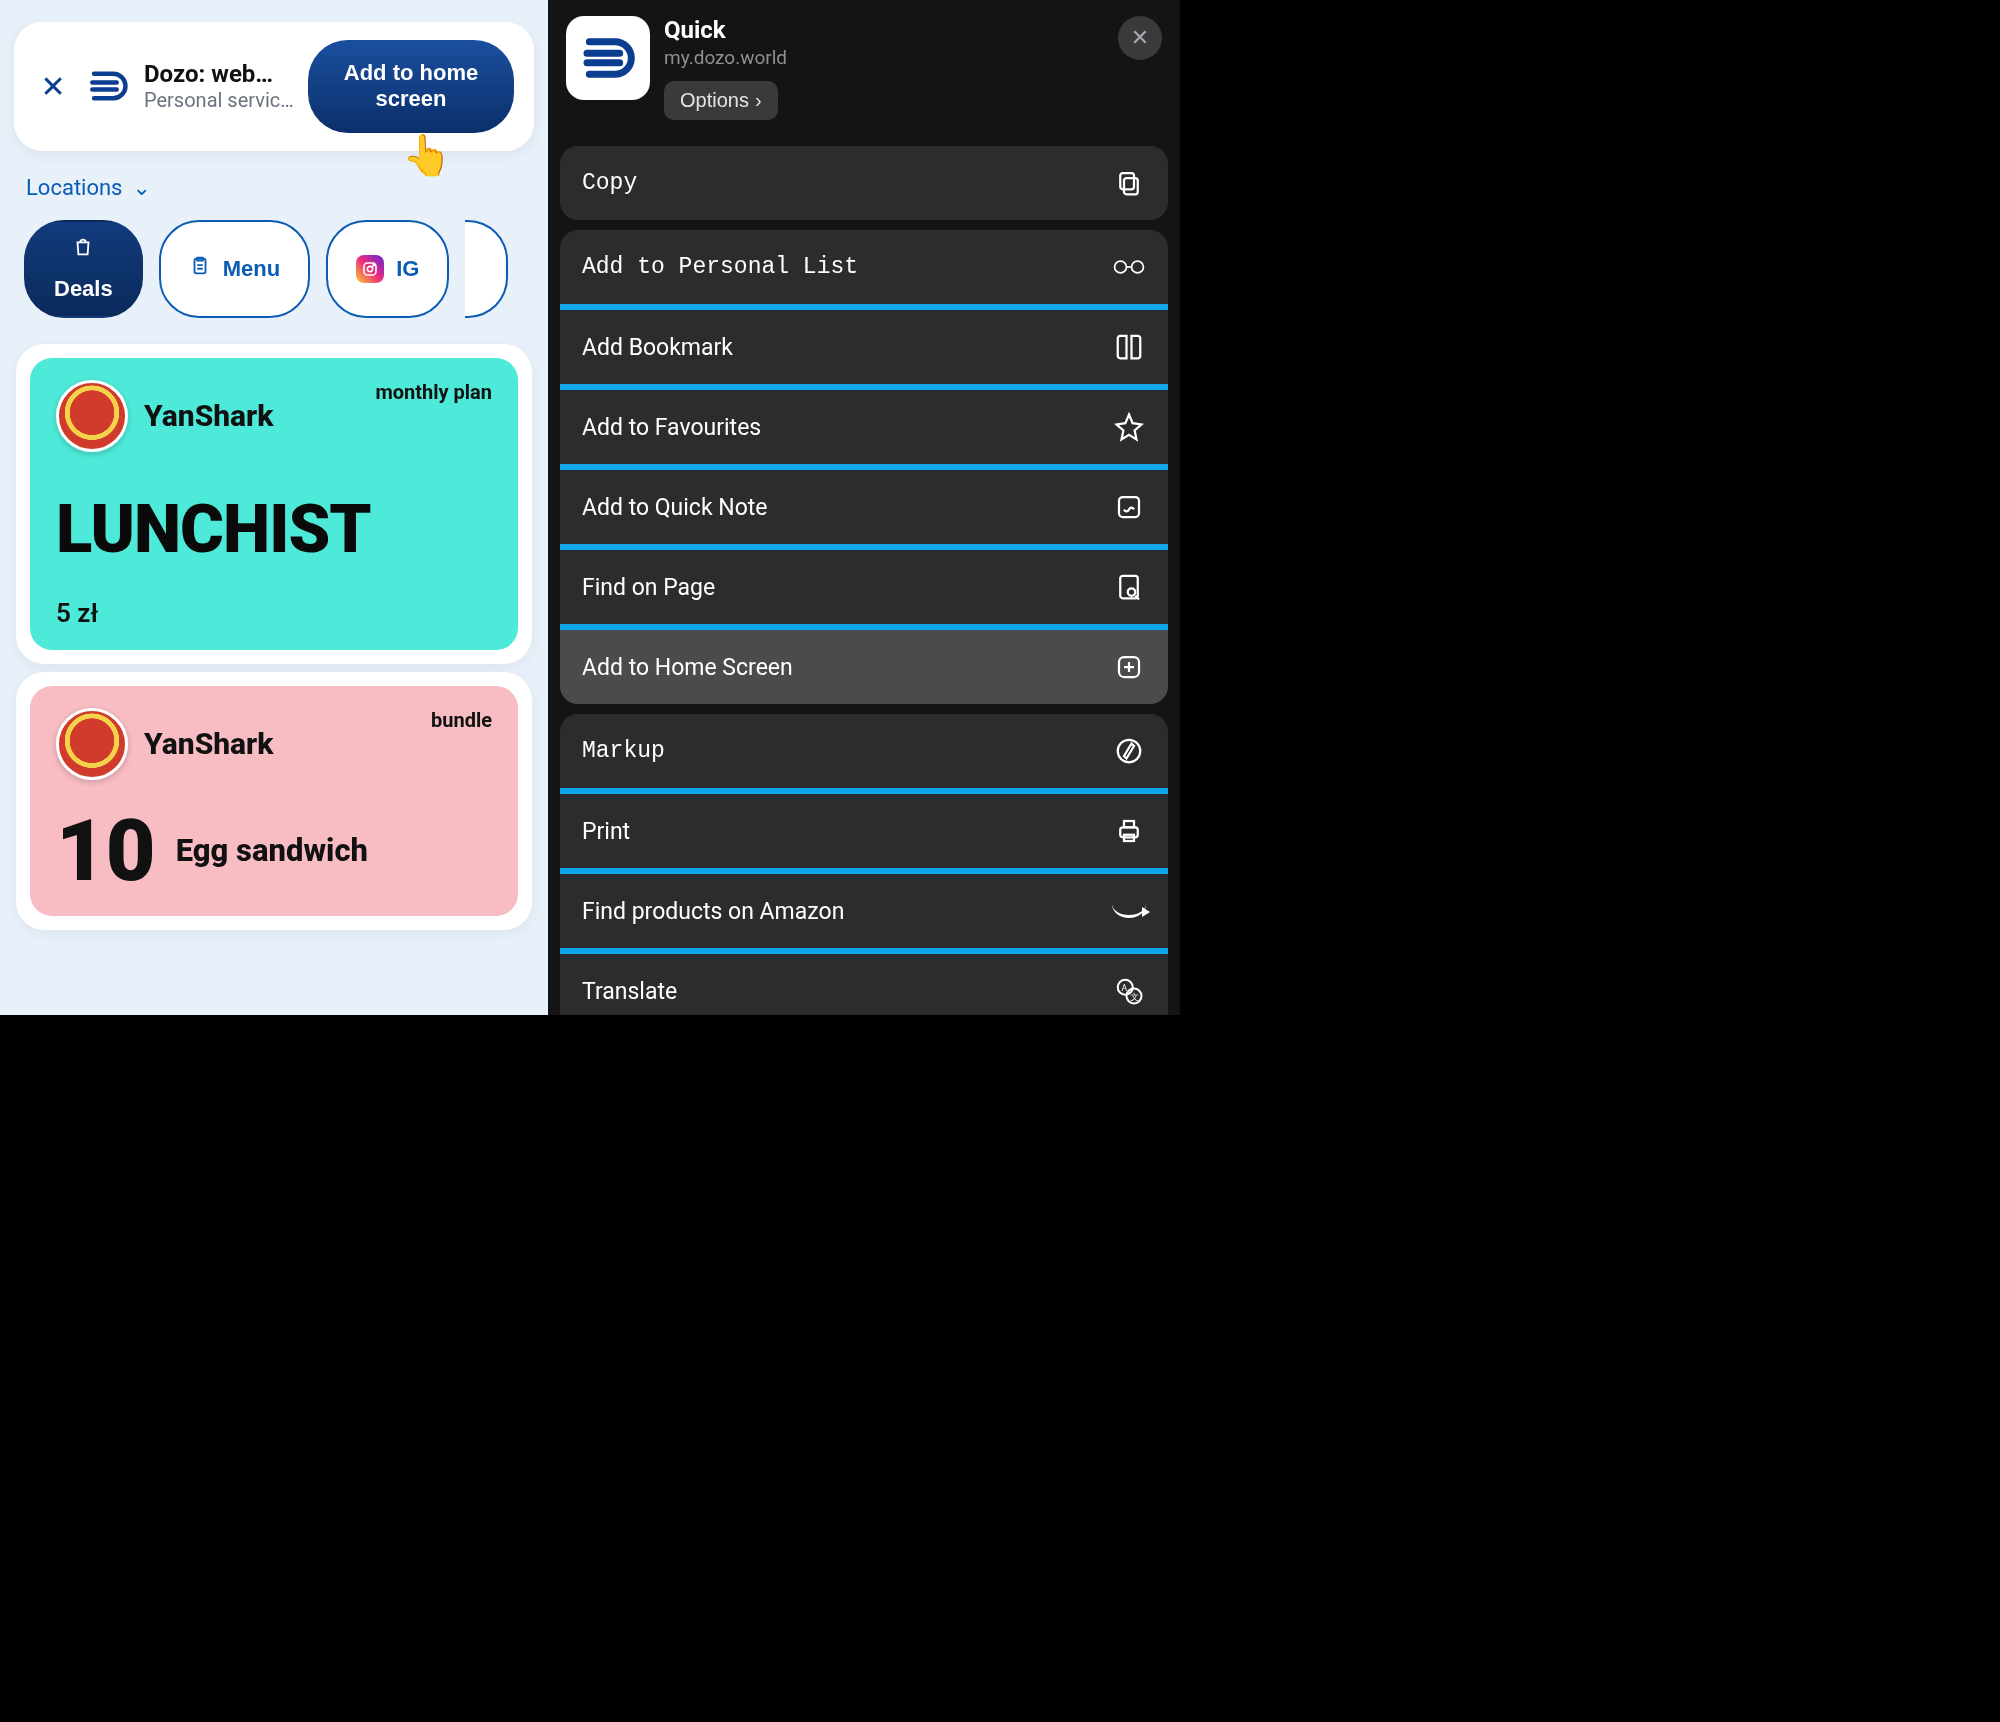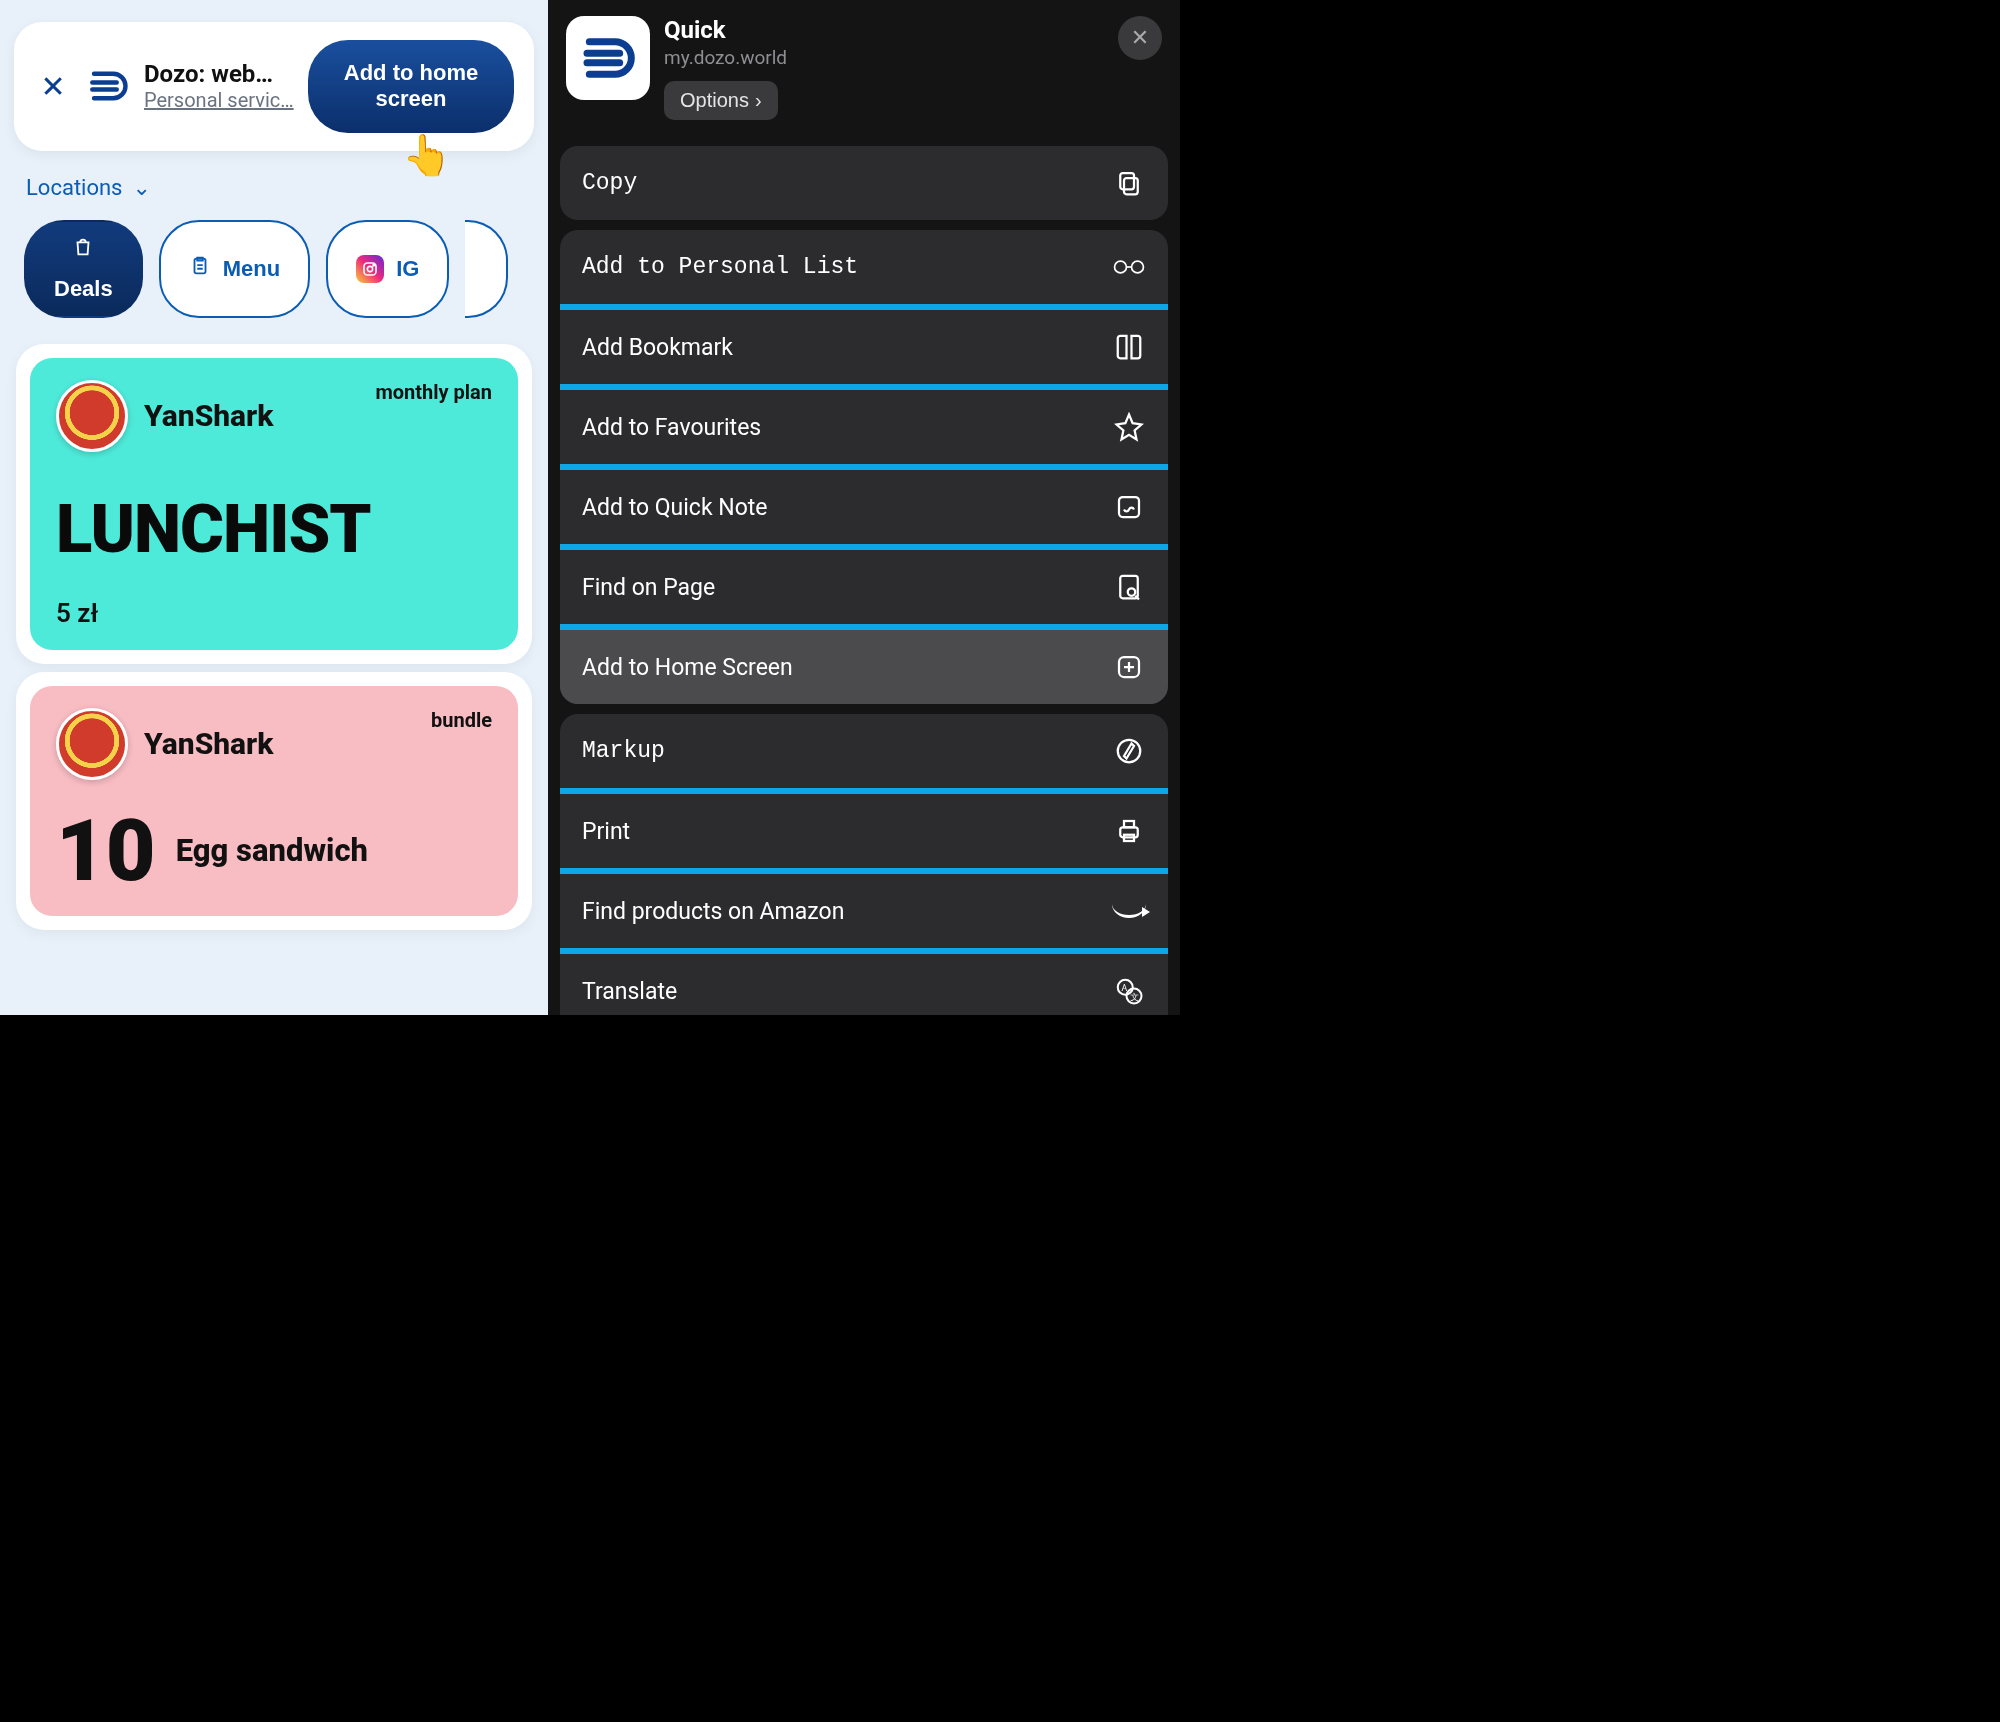--- a/index.html
+++ b/index.html
@@ -39,21 +39,21 @@
     display:flex;align-items:center;justify-content:center;
   }
   .banner-logo svg { width: 42px; height: 42px; }
   .banner-text { flex:1; min-width:0; }
   .banner-title {
     font-size: 24px; font-weight: 700; color:#111;
     white-space: nowrap; overflow:hidden; text-overflow: ellipsis;
   }
   .banner-sub {
     font-size: 20px; color:#6b7280;
-    white-space: nowrap; overflow:hidden; text-overflow: ellipsis; text-decoration: underline;
+    white-space: nowrap; overflow:hidden; text-overflow: ellipsis;
   }
   .banner-btn {
     background: linear-gradient(180deg,#1a4f9e,#0b2f6b);
     color:#fff; border:none; border-radius: 40px;
     padding: 20px 30px;
     font-size: 22px; font-weight: 700; line-height:1.2;
     text-align:center; cursor:pointer;
     width: 206px;
   }
   .banner-pointer {

